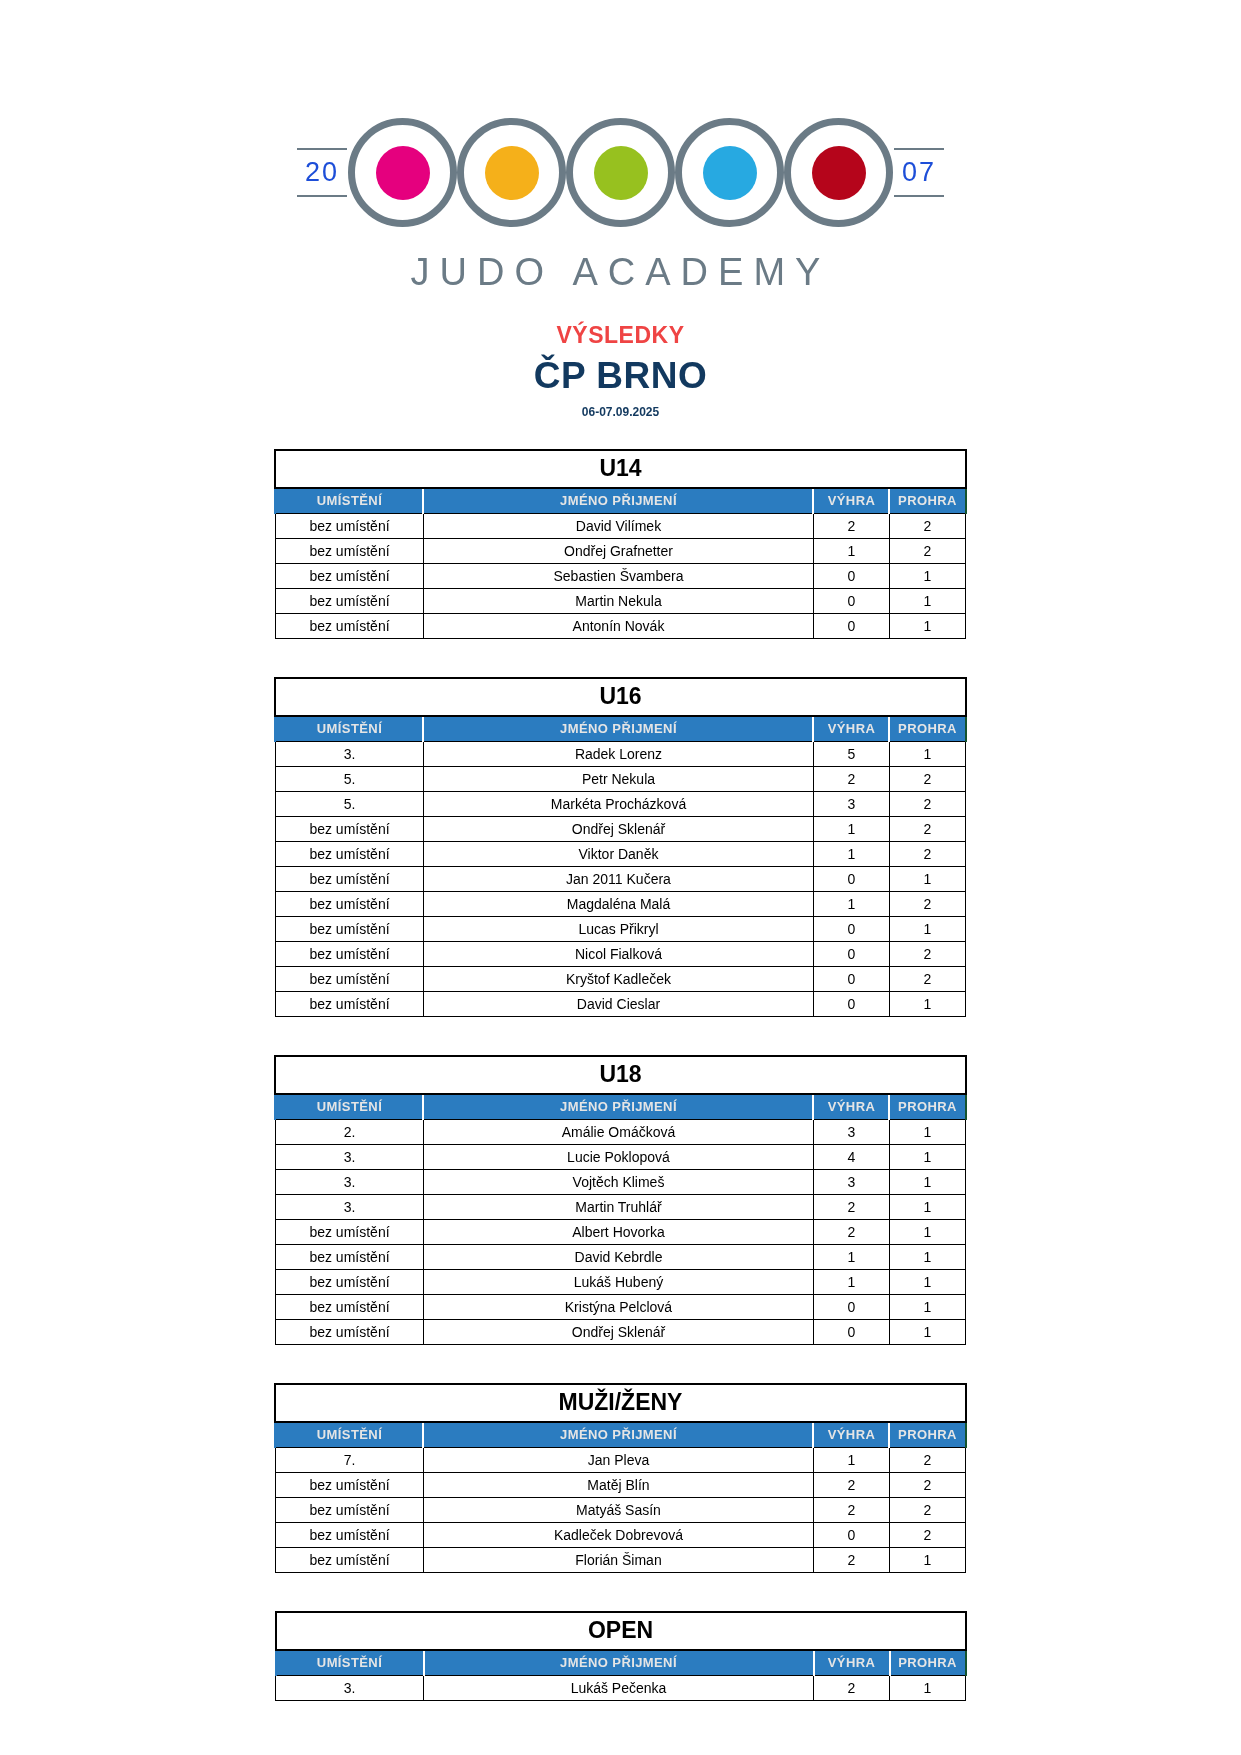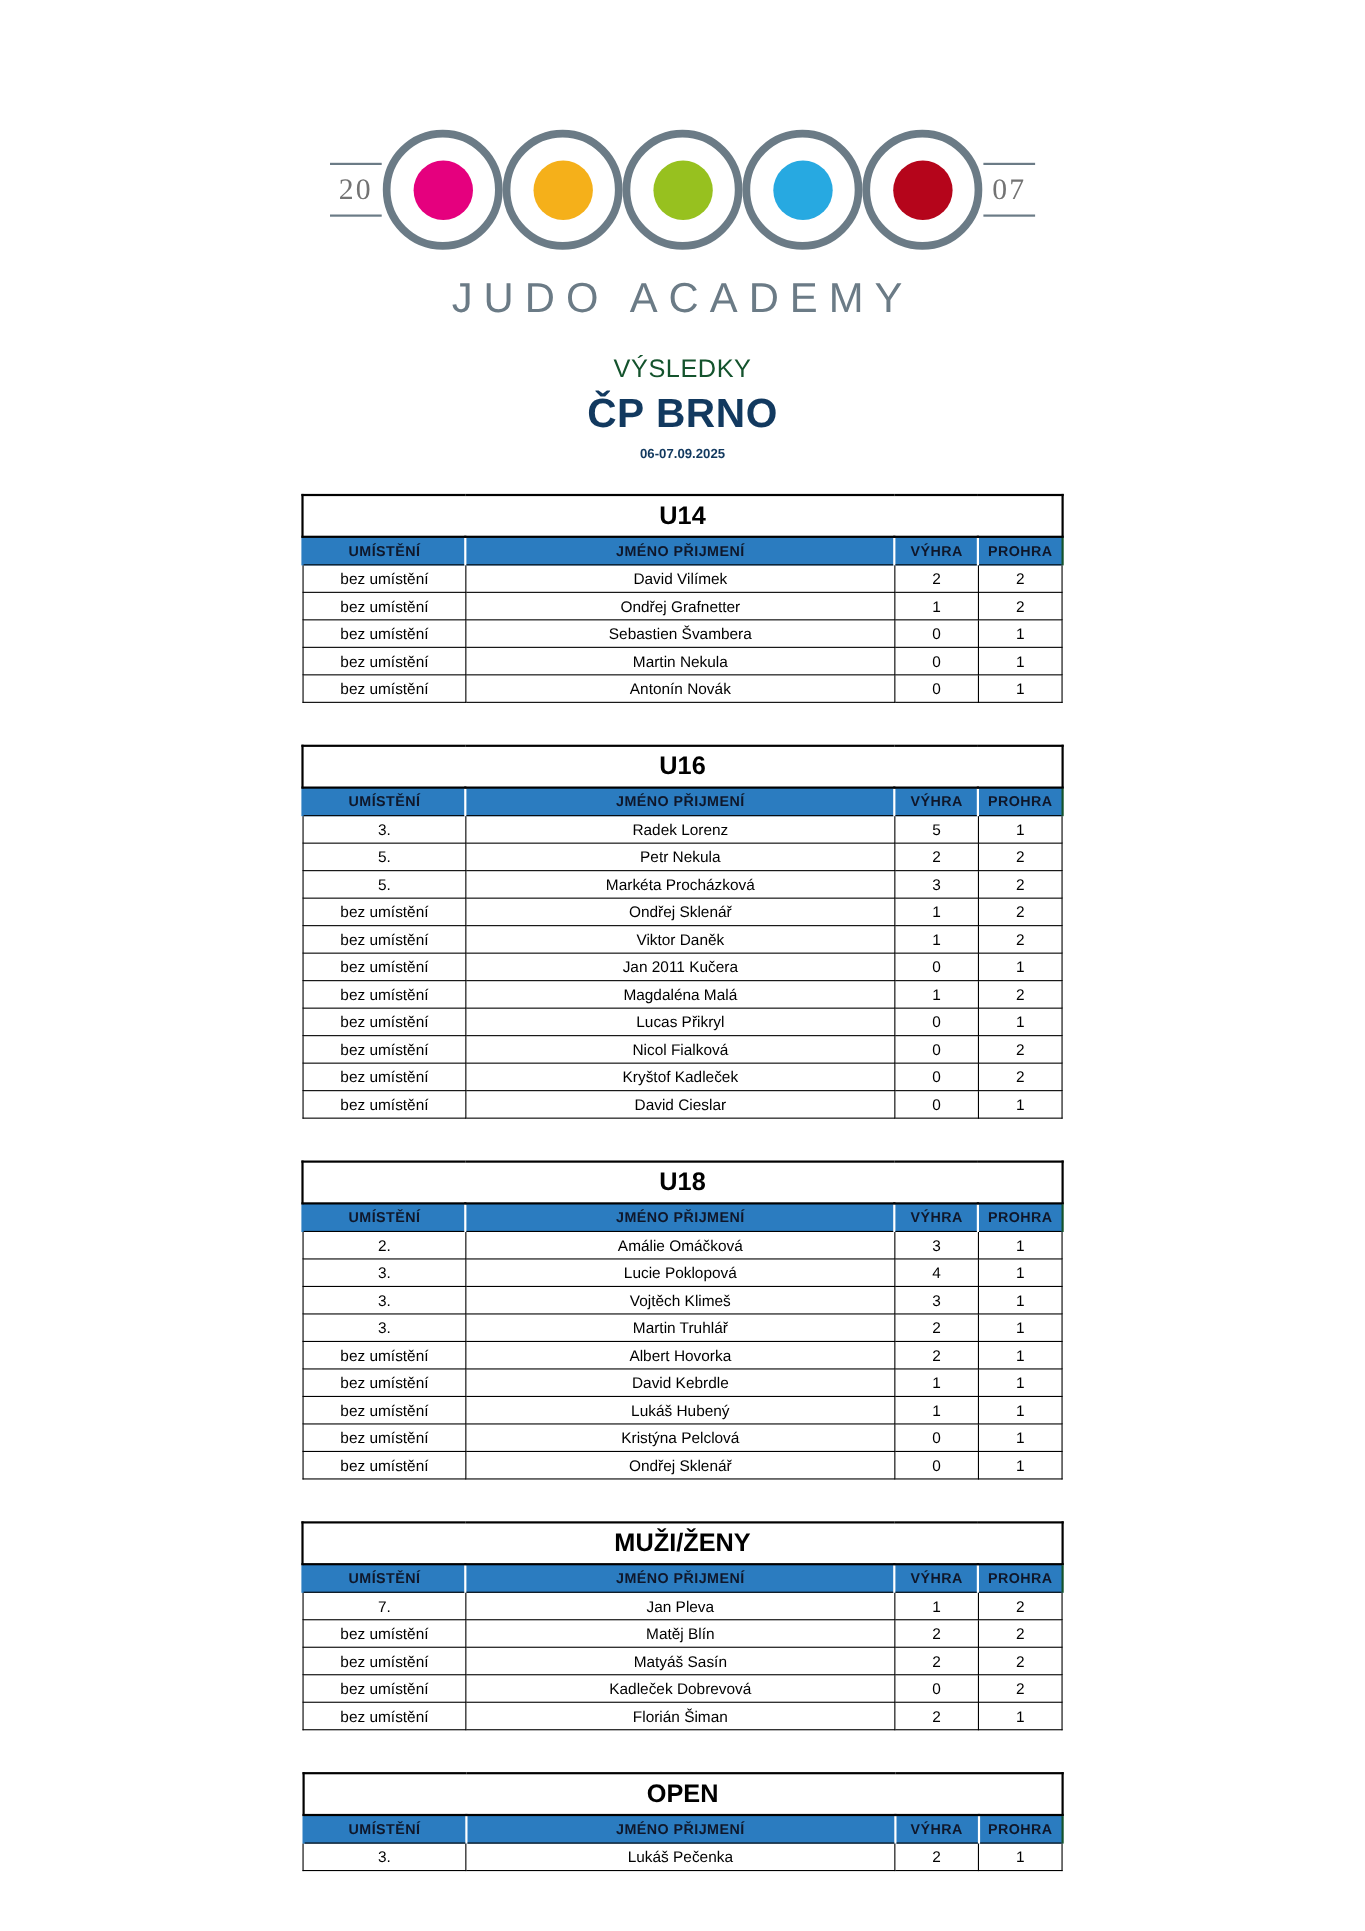--- a/index.html
+++ b/index.html
@@ -29,24 +29,24 @@
     flex-direction: column;
     align-items: center;
   }
   .rings-row {
     display: flex;
     align-items: center;
     justify-content: center;
     gap: 6px;
   }
   .year-left, .year-right {
-    font-family: Liberation Serif, serif;
+    font-family: Liberation Sans, sans-serif;
     font-size: 27px;
     letter-spacing: 2px;
-    color: #737373;
+    color: #1d4ed8;
     position: relative;
     padding: 0 6px;
   }
   .year-left::before, .year-right::before {
     content: "";
     position: absolute;
     left: -2px;
     right: -2px;
     top: -9px;
     height: 2px;
@@ -85,22 +85,22 @@
     font-weight: 400;
   }
 
   
   .titles {
     text-align: center;
     margin-top: 28px;
   }
   .t-vysledky {
     font-size: 23px;
-    font-weight: normal;
-    color: #14532d;
+    font-weight: bold;
+    color: #ef4444;
     letter-spacing: 0.5px;
   }
   .t-event {
     font-size: 37px;
     font-weight: bold;
     color: #12395f;
     margin-top: 6px;
     letter-spacing: 0.5px;
   }
   .t-date {
@@ -127,21 +127,21 @@
     border: 2px solid #000000;
     text-align: center;
     font-size: 23px;
     font-weight: bold;
     padding: 4px 0 5px 0;
     background: #ffffff;
     color: #000000;
   }
   .cat-table thead th {
     background: #2b7cc0;
-    color: #0f172a;
+    color: #e5e5e5;
     font-size: 13px;
     font-weight: bold;
     letter-spacing: 0.4px;
     padding: 4px 0 5px 0;
     border-left: 2px solid #ffffff;
     border-right: 2px solid #ffffff;
     text-align: center;
   }
   .cat-table thead th:first-child { border-left: 2px solid #2b7cc0; }
   .cat-table thead th:last-child { border-right: 2px solid #14532d; }

